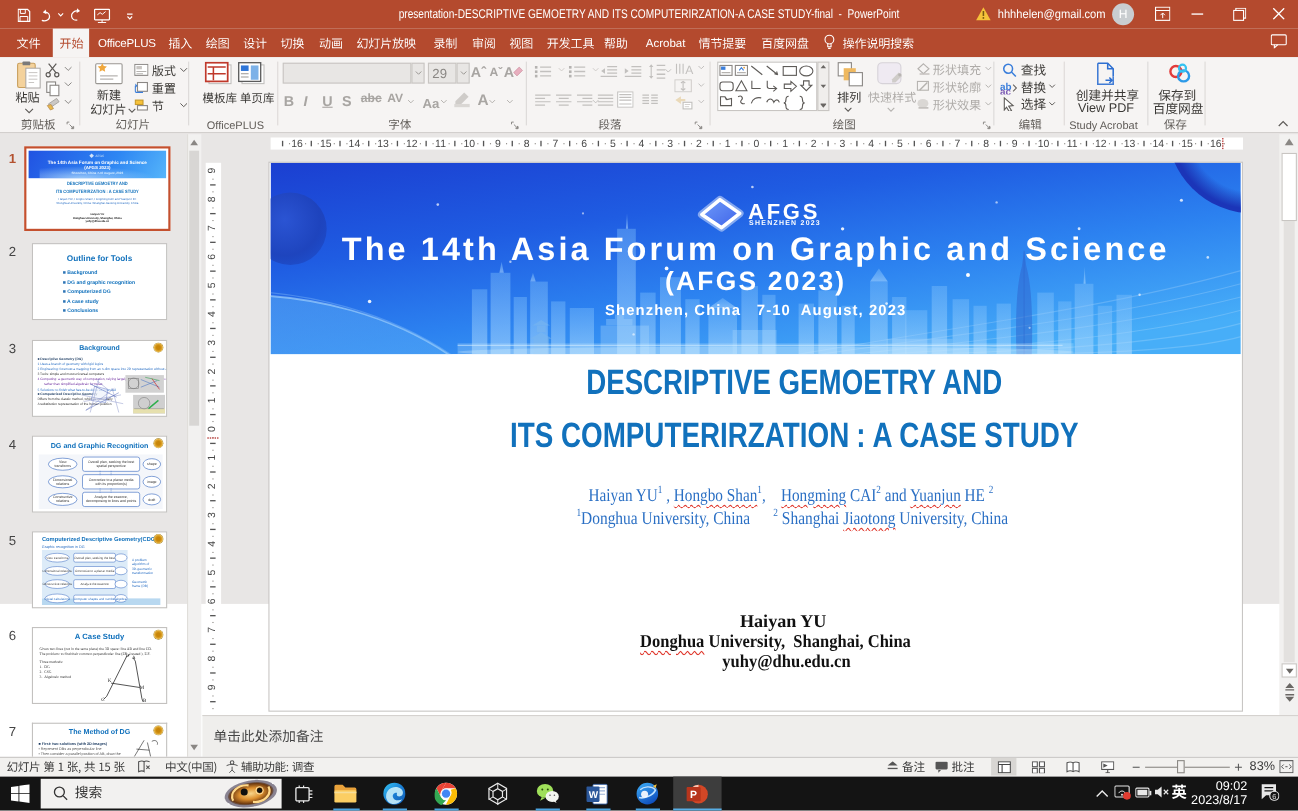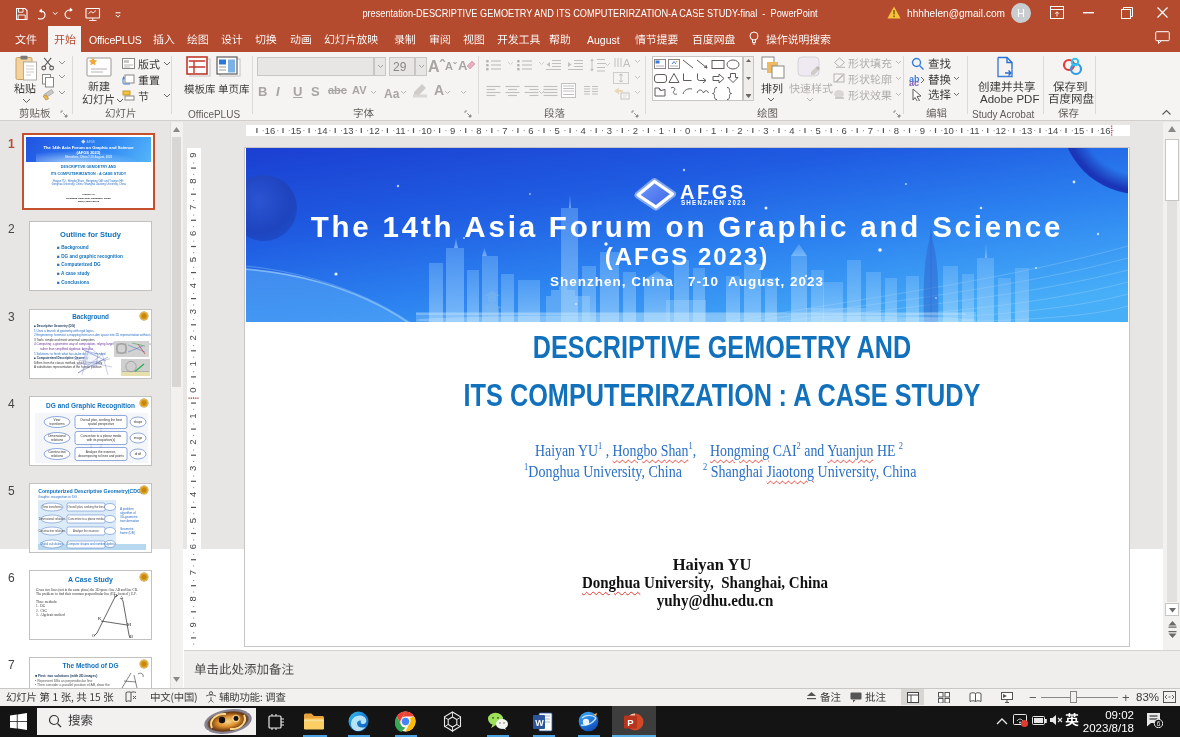--- a/index.html
+++ b/index.html
@@ -79,21 +79,21 @@
     </svg>
     <svg style="position:absolute;left:463px;top:34px;overflow:visible" width="23" height="12" viewBox="0 0 23 12">
       <path transform="translate(0,9.5)" d="M4.9 -8.7V-2.8H5.8V-8.0H9.2V-2.8H10.0V-8.7ZM1.7 -8.8C2.1 -8.4 2.5 -7.8 2.7 -7.4L3.4 -7.8C3.2 -8.2 2.8 -8.8 2.3 -9.2ZM7.0 -7.1V-5.0C7.0 -3.3 6.7 -1.2 3.9 0.3C4.1 0.4 4.3 0.7 4.4 0.9C6.1 0.0 6.9 -1.2 7.4 -2.4V-0.2C7.4 0.5 7.7 0.7 8.4 0.7H9.4C10.4 0.7 10.5 0.3 10.6 -1.5C10.4 -1.5 10.1 -1.6 9.9 -1.8C9.9 -0.2 9.8 0.1 9.4 0.1H8.5C8.2 0.1 8.2 0.0 8.2 -0.3V-3.0H7.6C7.8 -3.7 7.8 -4.4 7.8 -5.0V-7.1ZM0.7 -7.3V-6.6H3.4C2.7 -5.2 1.6 -3.8 0.4 -3.0C0.5 -2.9 0.7 -2.5 0.8 -2.2C1.2 -2.6 1.7 -3.0 2.1 -3.4V0.9H2.9V-3.9C3.3 -3.4 3.7 -2.8 3.9 -2.4L4.5 -3.1C4.3 -3.3 3.5 -4.2 3.1 -4.6C3.6 -5.4 4.1 -6.2 4.4 -7.1L3.9 -7.4L3.8 -7.3Z M14.9 -3.1C15.8 -2.9 16.9 -2.5 17.5 -2.2L17.9 -2.8C17.3 -3.0 16.2 -3.4 15.3 -3.6ZM13.8 -1.7C15.3 -1.5 17.2 -1.0 18.3 -0.7L18.7 -1.3C17.6 -1.6 15.7 -2.1 14.2 -2.2ZM11.7 -8.8V0.9H12.5V0.4H20.1V0.9H20.9V-8.8ZM12.5 -0.3V-8.0H20.1V-0.3ZM15.4 -7.8C14.8 -6.9 13.9 -6.0 12.9 -5.5C13.1 -5.4 13.4 -5.1 13.5 -5.0C13.8 -5.2 14.2 -5.5 14.5 -5.8C14.8 -5.4 15.2 -5.1 15.7 -4.8C14.7 -4.3 13.7 -4.0 12.7 -3.8C12.9 -3.7 13.0 -3.3 13.1 -3.1C14.2 -3.4 15.3 -3.8 16.4 -4.4C17.3 -3.9 18.3 -3.5 19.4 -3.3C19.5 -3.5 19.7 -3.7 19.9 -3.9C18.9 -4.1 17.9 -4.4 17.1 -4.8C17.9 -5.3 18.6 -5.9 19.0 -6.7L18.6 -6.9L18.4 -6.9H15.6C15.8 -7.1 15.9 -7.3 16.0 -7.5ZM15.0 -6.2 15.0 -6.3H17.9C17.5 -5.8 17.0 -5.5 16.4 -5.1C15.8 -5.4 15.3 -5.8 15.0 -6.2Z" fill="#ffffff"></path>
     </svg>
     <svg style="position:absolute;left:497.4px;top:34px;overflow:visible" width="45" height="12" viewBox="0 0 45 12">
       <path transform="translate(0,9.5)" d="M7.1 -7.7V-4.6H4.1V-5.1V-7.7ZM0.6 -4.6V-3.8H3.2C3.0 -2.3 2.5 -0.8 0.6 0.3C0.8 0.5 1.1 0.7 1.3 0.9C3.3 -0.4 3.9 -2.1 4.0 -3.8H7.1V0.9H8.0V-3.8H10.4V-4.6H8.0V-7.7H10.1V-8.5H1.0V-7.7H3.2V-5.1L3.2 -4.6Z M18.2 -8.7C18.7 -8.2 19.3 -7.5 19.6 -7.1L20.3 -7.5C20.0 -7.9 19.3 -8.6 18.8 -9.1ZM12.4 -5.8C12.5 -5.9 12.9 -5.9 13.6 -5.9H15.1C14.4 -3.7 13.2 -1.8 11.1 -0.6C11.3 -0.5 11.6 -0.2 11.7 0.0C13.2 -0.9 14.2 -2.0 15.0 -3.4C15.4 -2.5 16.0 -1.8 16.6 -1.2C15.7 -0.5 14.6 -0.1 13.4 0.2C13.6 0.4 13.8 0.7 13.9 0.9C15.1 0.6 16.3 0.1 17.3 -0.7C18.3 0.1 19.5 0.6 20.9 0.9C21.0 0.7 21.2 0.4 21.4 0.2C20.1 -0.1 18.9 -0.5 17.9 -1.2C18.9 -2.0 19.6 -3.1 20.1 -4.5L19.5 -4.8L19.4 -4.8H15.7C15.8 -5.1 15.9 -5.5 16.0 -5.9H21.0L21.0 -6.7H16.3C16.4 -7.5 16.6 -8.3 16.7 -9.1L15.8 -9.3C15.7 -8.4 15.5 -7.5 15.3 -6.7H13.3C13.6 -7.3 13.9 -8.1 14.1 -8.8L13.3 -8.9C13.1 -8.1 12.6 -7.2 12.5 -7.0C12.4 -6.7 12.3 -6.6 12.1 -6.5C12.2 -6.3 12.3 -5.9 12.4 -5.8ZM17.3 -1.7C16.5 -2.3 15.9 -3.1 15.5 -4.0H19.0C18.6 -3.1 18.0 -2.3 17.3 -1.7Z M22.2 -0.8V0.0H32.1V-0.8H27.5V-7.1H31.5V-8.0H22.7V-7.1H26.6V-0.8Z M39.1 -0.9C40.3 -0.4 41.6 0.4 42.3 0.9L43.0 0.3C42.2 -0.2 40.8 -0.9 39.6 -1.5ZM36.0 -1.5C35.3 -0.9 34.0 -0.1 32.8 0.3C33.0 0.4 33.3 0.7 33.4 0.9C34.6 0.4 35.9 -0.3 36.8 -1.0ZM34.7 -8.7V-2.3H33.0V-1.6H42.9V-2.3H41.2V-8.7ZM35.5 -2.3V-3.3H40.4V-2.3ZM35.5 -6.4H40.4V-5.5H35.5ZM35.5 -7.1V-8.0H40.4V-7.1ZM35.5 -4.9H40.4V-3.9H35.5Z" fill="#ffffff"></path>
     </svg>
     <svg style="position:absolute;left:549.4px;top:34px;overflow:visible" width="23" height="12" viewBox="0 0 23 12">
       <path transform="translate(0,9.5)" d="M3.0 -9.2V-8.4H0.7V-7.7H3.0V-6.9H1.0V-6.2H3.0V-6.0C3.0 -5.8 3.0 -5.6 2.9 -5.4H0.5V-4.7H2.6C2.3 -4.2 1.7 -3.7 0.8 -3.4C0.9 -3.3 1.2 -3.0 1.3 -2.8C2.5 -3.3 3.2 -4.0 3.5 -4.7H5.9V-5.4H3.8C3.8 -5.6 3.8 -5.8 3.8 -6.0V-6.2H5.6V-6.9H3.8V-7.7H5.9V-8.4H3.8V-9.2ZM6.4 -8.8V-3.3H7.2V-8.1H9.1C8.8 -7.6 8.4 -7.0 8.1 -6.6C9.0 -6.0 9.4 -5.5 9.4 -5.1C9.4 -4.9 9.3 -4.7 9.1 -4.7C9.0 -4.6 8.8 -4.6 8.7 -4.6C8.3 -4.5 8.0 -4.6 7.5 -4.6C7.6 -4.4 7.7 -4.1 7.7 -3.9C8.2 -3.9 8.6 -3.9 9.0 -3.9C9.2 -3.9 9.5 -4.0 9.7 -4.1C10.0 -4.3 10.2 -4.6 10.2 -5.1C10.2 -5.6 9.9 -6.1 9.0 -6.7C9.4 -7.2 9.9 -7.9 10.3 -8.5L9.7 -8.8L9.6 -8.8ZM1.6 -2.9V0.3H2.5V-2.1H5.0V0.9H5.9V-2.1H8.7V-0.6C8.7 -0.5 8.6 -0.5 8.4 -0.4C8.3 -0.4 7.6 -0.4 6.9 -0.5C7.0 -0.3 7.2 0.0 7.2 0.3C8.1 0.3 8.7 0.3 9.1 0.1C9.4 0.0 9.5 -0.2 9.5 -0.6V-2.9H5.9V-3.8H5.0V-2.9Z M17.8 -9.2C17.8 -8.4 17.8 -7.5 17.7 -6.7H15.9V-6.0H17.7C17.6 -3.3 17.0 -1.0 14.9 0.3C15.1 0.4 15.4 0.7 15.5 0.9C17.7 -0.6 18.3 -3.1 18.5 -6.0H20.2C20.1 -1.9 20.0 -0.5 19.7 -0.1C19.6 0.0 19.5 0.0 19.3 0.0C19.1 0.0 18.5 0.0 17.9 -0.0C18.0 0.2 18.1 0.5 18.1 0.8C18.7 0.8 19.3 0.8 19.6 0.8C20.0 0.8 20.2 0.7 20.4 0.4C20.8 -0.1 20.9 -1.7 21.0 -6.3C21.0 -6.4 21.0 -6.7 21.0 -6.7H18.5C18.6 -7.6 18.6 -8.4 18.6 -9.2ZM11.2 -1.0 11.3 -0.2C12.6 -0.5 14.5 -0.9 16.2 -1.3L16.2 -2.1L15.6 -2.0V-8.7H12.0V-1.2ZM12.7 -1.4V-3.2H14.8V-1.8ZM12.7 -5.6H14.8V-4.0H12.7ZM12.7 -6.3V-8.0H14.8V-6.3Z" fill="#ffffff"></path>
     </svg>
-    <div class="lat" style="left:587px;top:34px;font-size:10.5px;color:#fff">August</div>
+    <div class="lat" style="left:587px;top:34px;font-size:10.5px;color:#fff">Acrobat</div>
     <svg style="position:absolute;left:635px;top:34px;overflow:visible" width="45" height="12" viewBox="0 0 45 12">
       <path transform="translate(0,9.5)" d="M1.7 -9.2V0.9H2.4V-9.2ZM0.8 -7.1C0.7 -6.3 0.6 -5.0 0.3 -4.3L0.9 -4.1C1.2 -4.9 1.4 -6.2 1.4 -7.0ZM2.5 -7.4C2.8 -6.9 3.0 -6.2 3.1 -5.8L3.7 -6.1C3.6 -6.5 3.3 -7.1 3.1 -7.6ZM4.9 -2.3H8.9V-1.5H4.9ZM4.9 -2.9V-3.8H8.9V-2.9ZM6.5 -9.2V-8.4H3.7V-7.7H6.5V-7.0H3.9V-6.4H6.5V-5.7H3.3V-5.0H10.5V-5.7H7.3V-6.4H9.9V-7.0H7.3V-7.7H10.2V-8.4H7.3V-9.2ZM4.1 -4.4V0.9H4.9V-0.8H8.9V-0.1C8.9 0.1 8.8 0.1 8.7 0.1C8.5 0.1 8.0 0.1 7.4 0.1C7.5 0.3 7.7 0.6 7.7 0.8C8.5 0.8 9.0 0.8 9.3 0.7C9.6 0.6 9.7 0.4 9.7 -0.0V-4.4Z M11.9 -5.3V-4.6H14.8V0.9H15.6V-4.6H19.3V-1.7C19.3 -1.5 19.2 -1.5 19.0 -1.5C18.8 -1.5 18.0 -1.5 17.2 -1.5C17.4 -1.2 17.5 -0.9 17.5 -0.6C18.5 -0.6 19.2 -0.6 19.6 -0.8C20.0 -0.9 20.1 -1.2 20.1 -1.7V-5.3ZM17.8 -9.2V-8.0H14.8V-9.2H14.0V-8.0H11.4V-7.2H14.0V-5.9H14.8V-7.2H17.8V-5.9H18.6V-7.2H21.2V-8.0H18.6V-9.2Z M26.9 -6.8H30.5V-5.9H26.9ZM26.9 -8.2H30.5V-7.4H26.9ZM26.1 -8.9V-5.3H31.3V-8.9ZM26.3 -3.3C26.1 -1.6 25.6 -0.4 24.7 0.4C24.8 0.5 25.2 0.7 25.3 0.9C25.9 0.4 26.3 -0.3 26.6 -1.1C27.3 0.4 28.5 0.7 30.1 0.7H32.0C32.1 0.5 32.2 0.2 32.3 -0.0C31.9 -0.0 30.4 -0.0 30.1 -0.0C29.8 -0.0 29.4 -0.0 29.1 -0.1V-1.8H31.4V-2.5H29.1V-3.8H31.9V-4.5H25.6V-3.8H28.3V-0.3C27.7 -0.6 27.2 -1.1 26.9 -2.0C27.0 -2.4 27.0 -2.8 27.1 -3.2ZM23.4 -9.2V-7.0H22.0V-6.2H23.4V-3.8C22.8 -3.7 22.3 -3.5 21.9 -3.4L22.1 -2.6L23.4 -3.0V-0.2C23.4 0.0 23.3 0.0 23.2 0.0C23.1 0.1 22.7 0.1 22.2 0.0C22.3 0.3 22.4 0.6 22.4 0.8C23.1 0.8 23.5 0.8 23.8 0.6C24.1 0.5 24.2 0.3 24.2 -0.2V-3.3L25.4 -3.7L25.3 -4.4L24.2 -4.1V-6.2H25.4V-7.0H24.2V-9.2Z M39.8 -2.6C39.4 -1.9 38.9 -1.4 38.3 -1.0C37.4 -1.2 36.6 -1.4 35.8 -1.6C36.0 -1.8 36.3 -2.2 36.6 -2.6ZM33.7 -7.1V-4.2H36.6C36.5 -3.9 36.3 -3.6 36.1 -3.3H33.0V-2.6H35.6C35.2 -2.0 34.8 -1.5 34.4 -1.1C35.4 -0.9 36.3 -0.7 37.2 -0.5C36.1 -0.2 34.7 0.0 33.0 0.1C33.2 0.3 33.3 0.6 33.4 0.9C35.5 0.7 37.1 0.4 38.4 -0.2C39.7 0.1 41.0 0.5 41.9 0.9L42.6 0.2C41.7 -0.1 40.5 -0.4 39.3 -0.8C39.9 -1.2 40.4 -1.8 40.7 -2.6H42.8V-3.3H37.0C37.2 -3.6 37.4 -3.8 37.5 -4.1L37.0 -4.2H42.2V-7.1H39.5V-8.0H42.6V-8.8H33.2V-8.0H36.2V-7.1ZM36.9 -8.0H38.7V-7.1H36.9ZM34.5 -6.4H36.2V-4.9H34.5ZM36.9 -6.4H38.7V-4.9H36.9ZM39.5 -6.4H41.4V-4.9H39.5Z" fill="#ffffff"></path>
     </svg>
     <svg style="position:absolute;left:691.5px;top:34px;overflow:visible" width="45" height="12" viewBox="0 0 45 12">
       <path transform="translate(0,9.5)" d="M1.9 -6.2V0.9H2.8V0.2H8.3V0.9H9.2V-6.2H5.5C5.6 -6.7 5.8 -7.3 5.9 -7.8H10.3V-8.6H0.7V-7.8H4.9C4.9 -7.3 4.7 -6.7 4.6 -6.2ZM2.8 -2.7H8.3V-0.6H2.8ZM2.8 -3.4V-5.4H8.3V-3.4Z M15.0 -7.1V-6.1H13.3V-5.4H15.0V-3.6H19.3V-5.4H21.1V-6.1H19.3V-7.1H18.5V-6.1H15.8V-7.1ZM18.5 -5.4V-4.3H15.8V-5.4ZM19.1 -2.2C18.6 -1.7 18.0 -1.2 17.2 -0.9C16.4 -1.2 15.8 -1.7 15.3 -2.2ZM13.4 -2.9V-2.2H14.9L14.5 -2.1C14.9 -1.5 15.5 -0.9 16.3 -0.5C15.2 -0.2 14.1 0.0 12.9 0.1C13.0 0.3 13.2 0.6 13.2 0.8C14.6 0.7 16.0 0.4 17.1 -0.1C18.2 0.4 19.5 0.7 20.9 0.9C21.0 0.7 21.2 0.3 21.4 0.2C20.2 0.1 19.0 -0.2 18.1 -0.5C19.0 -1.0 19.8 -1.7 20.3 -2.7L19.8 -2.9L19.7 -2.9ZM16.0 -9.1C16.2 -8.8 16.3 -8.5 16.4 -8.2H12.2V-5.1C12.2 -3.5 12.1 -1.2 11.2 0.5C11.4 0.6 11.8 0.7 11.9 0.9C12.9 -0.9 13.0 -3.4 13.0 -5.2V-7.4H21.2V-8.2H17.4C17.2 -8.5 17.0 -8.9 16.8 -9.3Z M23.7 -5.9C24.2 -5.3 24.8 -4.6 25.3 -3.9C24.8 -2.7 24.3 -1.7 23.5 -1.0C23.7 -0.9 24.0 -0.6 24.1 -0.5C24.8 -1.2 25.3 -2.1 25.8 -3.1C26.1 -2.6 26.4 -2.1 26.6 -1.7L27.2 -2.3C26.9 -2.7 26.5 -3.3 26.1 -4.0C26.4 -4.9 26.6 -5.9 26.8 -7.0L26.0 -7.0C25.9 -6.2 25.7 -5.4 25.5 -4.7C25.1 -5.3 24.7 -5.9 24.2 -6.4ZM26.9 -5.9C27.4 -5.3 27.9 -4.6 28.4 -3.8C28.0 -2.6 27.4 -1.6 26.6 -0.9C26.8 -0.8 27.1 -0.5 27.2 -0.4C27.9 -1.1 28.5 -2.0 28.9 -3.1C29.3 -2.5 29.6 -1.9 29.8 -1.4L30.4 -1.9C30.1 -2.5 29.7 -3.2 29.2 -3.9C29.5 -4.8 29.7 -5.8 29.9 -6.9L29.2 -7.0C29.0 -6.2 28.9 -5.4 28.7 -4.7C28.3 -5.3 27.9 -5.8 27.5 -6.3ZM22.6 -8.6V0.9H23.4V-7.8H30.8V-0.2C30.8 -0.0 30.8 0.0 30.6 0.0C30.3 0.1 29.6 0.1 28.9 0.0C29.0 0.3 29.2 0.6 29.2 0.8C30.2 0.9 30.8 0.8 31.2 0.7C31.5 0.6 31.7 0.3 31.7 -0.2V-8.6Z M36.7 -4.7C37.3 -4.4 38.1 -3.9 38.5 -3.5L38.9 -4.0C38.5 -4.4 37.7 -4.9 37.1 -5.2ZM37.5 -9.3C37.4 -9.1 37.3 -8.7 37.1 -8.4H34.7V-6.5L34.7 -6.0H33.0V-5.3H34.6C34.4 -4.7 34.1 -4.0 33.2 -3.4C33.4 -3.3 33.7 -3.0 33.8 -2.8C34.8 -3.5 35.3 -4.4 35.4 -5.3H40.6V-4.0C40.6 -3.9 40.5 -3.9 40.4 -3.9C40.2 -3.9 39.7 -3.9 39.2 -3.9C39.3 -3.7 39.4 -3.4 39.4 -3.2C40.2 -3.2 40.7 -3.2 41.0 -3.3C41.3 -3.4 41.4 -3.6 41.4 -4.0V-5.3H42.9V-6.0H41.4V-8.4H38.0L38.4 -9.2ZM36.8 -7.1C37.4 -6.8 38.1 -6.4 38.4 -6.0H35.5L35.6 -6.5V-7.7H40.6V-6.0H38.4L38.8 -6.6C38.5 -6.9 37.8 -7.3 37.2 -7.6ZM34.1 -2.9V-0.2H32.9V0.6H42.9V-0.2H41.7V-2.9ZM34.9 -0.2V-2.2H36.4V-0.2ZM37.1 -0.2V-2.2H38.6V-0.2ZM39.4 -0.2V-2.2H40.9V-0.2Z" fill="#ffffff"></path>
     </svg>
     <svg class="abs" style="left:748px;top:31px" width="12" height="15" viewBox="0 0 12 15" stroke="#fff" fill="none">
       <circle cx="6" cy="5" r="4"></circle>
       <path d="M4.5 9v2.5h3V9M4.8 13h2.4"></path>
     </svg>
@@ -253,21 +253,21 @@
     <div class="abs" style="left:374px;top:57px;width:12px;height:19px;background:#e8e6e4;border:1px solid #c8c5c2"></div>
     <svg class="abs" style="left:377px;top:64px" width="7" height="5" viewBox="0 0 7 5" stroke="#9a9793" fill="none">
       <path d="M1 1l2.5 2.5L6 1" stroke-width="0.9"></path>
     </svg>
     <div class="abs" style="left:389px;top:57px;width:26px;height:19px;background:#e8e6e4;border:1px solid #c8c5c2"></div>
     <div class="lat" style="left:393px;top:60px;font-size:12px;color:#8a8784">29</div>
     <div class="abs" style="left:415px;top:57px;width:12px;height:19px;background:#e8e6e4;border:1px solid #c8c5c2"></div>
     <svg class="abs" style="left:418px;top:64px" width="7" height="5" viewBox="0 0 7 5" stroke="#9a9793" fill="none">
       <path d="M1 1l2.5 2.5L6 1" stroke-width="0.9"></path>
     </svg>
-    <div class="lat" style="left:428px;top:58px;font-size:16px;font-weight:bold;color:#a8a5a2">Aˆ</div>
+    <div class="lat" style="left:428px;top:58px;font-size:13px;font-weight:bold;color:#a8a5a2">Aˆ</div>
     <div class="lat" style="left:445px;top:60px;font-size:11px;font-weight:bold;color:#a8a5a2">Aˇ</div>
     <div class="lat" style="left:458px;top:58px;font-size:13px;font-weight:bold;color:#a8a5a2">A</div>
     <svg class="abs" style="left:466px;top:60px" width="10" height="9" viewBox="0 0 10 9">
       <path d="M1 6l5-5 3 3-5 5z" fill="#e8aebe" stroke="#c9909e" stroke-width="0.6"></path>
     </svg>
     <div class="lat" style="left:258px;top:84px;font-size:13px;font-weight:bold;color:#a8a5a2;">B</div>
     <div class="lat" style="left:276px;top:84px;font-size:13px;font-weight:bold;color:#a8a5a2;font-style:italic;">I</div>
     <div class="lat" style="left:293px;top:84px;font-size:13px;font-weight:bold;color:#a8a5a2;text-decoration:underline;">U</div>
     <div class="lat" style="left:311px;top:84px;font-size:13px;font-weight:bold;color:#a8a5a2;">S</div>
     <div class="lat" style="left:328px;top:84px;font-size:11px;font-weight:bold;color:#a8a5a2;text-decoration:line-through;">abc</div>
@@ -499,21 +499,21 @@
     </svg>
     <svg class="abs" style="left:995px;top:56px" width="20" height="22" viewBox="0 0 20 22" fill="none" stroke="#2d6fd1" stroke-width="1.4">
 <path d="M3 1.5h9l5 5v7"></path>
       <path d="M12 1.5v5h5"></path>
       <path d="M3 1.5v19h14v-7" opacity="0.9"></path>
 <path d="M10 17h6M13.5 14.5l2.5 2.5-2.5 2.5" stroke="#2d6fd1"></path>
     </svg>
     <svg style="position:absolute;left:978px;top:81px;overflow:visible" width="59" height="13" viewBox="0 0 59 13">
       <path transform="translate(0,9.9)" d="M9.6 -9.5V-0.2C9.6 -0.0 9.6 0.1 9.3 0.1C9.1 0.1 8.4 0.1 7.6 0.1C7.7 0.3 7.8 0.7 7.9 0.9C9.0 0.9 9.6 0.9 10.0 0.7C10.3 0.6 10.5 0.3 10.5 -0.2V-9.5ZM7.4 -8.3V-1.9H8.2V-8.3ZM1.6 -5.5V-0.5C1.6 0.5 2.0 0.7 3.1 0.7C3.3 0.7 5.0 0.7 5.2 0.7C6.3 0.7 6.5 0.3 6.6 -1.3C6.4 -1.3 6.0 -1.5 5.9 -1.6C5.8 -0.3 5.7 0.0 5.2 0.0C4.8 0.0 3.4 0.0 3.2 0.0C2.6 0.0 2.5 -0.1 2.5 -0.5V-4.7H5.0C4.9 -3.3 4.8 -2.7 4.6 -2.6C4.6 -2.5 4.5 -2.4 4.3 -2.4C4.1 -2.4 3.7 -2.5 3.3 -2.5C3.4 -2.3 3.5 -2.0 3.5 -1.8C4.0 -1.7 4.4 -1.7 4.7 -1.7C5.0 -1.8 5.2 -1.9 5.3 -2.0C5.6 -2.3 5.7 -3.1 5.8 -5.1C5.8 -5.2 5.8 -5.5 5.8 -5.5ZM3.6 -9.6C3.0 -8.2 1.8 -6.6 0.3 -5.5C0.5 -5.4 0.8 -5.1 0.9 -4.9C2.1 -5.8 3.1 -6.9 3.8 -8.2C4.7 -7.2 5.7 -6.0 6.2 -5.3L6.8 -5.8C6.3 -6.6 5.1 -7.9 4.2 -8.9L4.4 -9.4Z M16.0 -8.7V-8.0H18.2V-7.1H15.3V-6.5H18.2V-5.6H16.0V-4.9H18.2V-4.0H15.9V-3.3H18.2V-2.4H15.4V-1.7H18.2V-0.6H19.0V-1.7H22.3V-2.4H19.0V-3.3H21.8V-4.0H19.0V-4.9H21.6V-6.5H22.4V-7.1H21.6V-8.7H19.0V-9.7H18.2V-8.7ZM19.0 -6.5H20.8V-5.6H19.0ZM19.0 -7.1V-8.0H20.8V-7.1ZM12.6 -4.5C12.6 -4.6 12.9 -4.8 13.1 -4.9H14.5C14.3 -3.9 14.1 -3.0 13.8 -2.2C13.5 -2.7 13.2 -3.3 13.0 -3.9L12.4 -3.7C12.7 -2.8 13.0 -2.0 13.4 -1.4C13.0 -0.7 12.5 -0.1 11.9 0.3C12.1 0.5 12.4 0.8 12.6 0.9C13.1 0.5 13.6 -0.1 14.0 -0.8C15.2 0.3 16.9 0.6 19.0 0.6H22.2C22.3 0.4 22.4 0.0 22.6 -0.2C22.0 -0.1 19.5 -0.1 19.0 -0.1C17.1 -0.1 15.5 -0.4 14.4 -1.5C14.8 -2.6 15.2 -3.9 15.3 -5.6L14.9 -5.7L14.7 -5.7H13.7C14.3 -6.5 14.9 -7.6 15.4 -8.7L14.8 -9.1L14.6 -8.9H12.2V-8.2H14.2C13.8 -7.2 13.2 -6.2 13.0 -5.9C12.8 -5.6 12.5 -5.3 12.3 -5.2C12.4 -5.0 12.5 -4.7 12.6 -4.5Z M30.4 -6.5V-4.0H27.2V-4.2V-6.5ZM31.1 -9.7C30.9 -9.0 30.4 -8.0 30.0 -7.3H24.0V-6.5H26.3V-4.3V-4.0H23.6V-3.1H26.2C26.0 -1.9 25.5 -0.6 23.6 0.3C23.8 0.5 24.1 0.8 24.2 1.0C26.3 -0.1 27.0 -1.6 27.1 -3.1H30.4V0.9H31.3V-3.1H33.9V-4.0H31.3V-6.5H33.6V-7.3H31.0C31.3 -7.9 31.7 -8.7 32.1 -9.4ZM25.5 -9.3C26.0 -8.7 26.5 -7.9 26.7 -7.3L27.5 -7.7C27.3 -8.2 26.8 -9.1 26.3 -9.7Z M41.3 -1.7C42.3 -0.9 43.7 0.2 44.4 0.9L45.3 0.4C44.5 -0.3 43.1 -1.4 42.0 -2.2ZM38.3 -2.2C37.6 -1.3 36.3 -0.3 35.2 0.3C35.4 0.5 35.7 0.7 35.9 0.9C37.1 0.3 38.4 -0.8 39.2 -1.8ZM35.5 -7.2V-6.4H37.7V-3.7H35.1V-2.8H45.5V-3.7H42.8V-6.4H45.1V-7.2H42.8V-9.6H41.9V-7.2H38.6V-9.6H37.7V-7.2ZM38.6 -3.7V-6.4H41.9V-3.7Z M49.0 -6.5H54.5V-5.5H49.0ZM48.2 -7.2V-4.8H55.4V-7.2ZM55.0 -4.2 54.8 -4.1H47.7V-3.4H53.6C52.9 -3.2 52.0 -2.9 51.3 -2.7L51.3 -2.1H46.6V-1.3H51.3V0.0C51.3 0.2 51.2 0.2 51.0 0.2C50.8 0.2 50.0 0.3 49.2 0.2C49.4 0.4 49.5 0.7 49.5 0.9C50.6 0.9 51.2 0.9 51.6 0.8C52.0 0.7 52.2 0.5 52.2 0.0V-1.3H56.9V-2.1H52.2V-2.3C53.5 -2.7 54.8 -3.1 55.8 -3.7L55.2 -4.2ZM51.0 -9.6C51.1 -9.3 51.3 -9.0 51.4 -8.7H46.7V-7.9H56.8V-8.7H52.3C52.2 -9.0 52.0 -9.4 51.8 -9.7Z" fill="#3b3936"></path>
     </svg>
-    <div class="lat" style="left:980px;top:93px;font-size:11.5px;color:#3b3936">Adobe PDF</div>
+    <div class="lat" style="left:980px;top:93px;font-size:11.5px;color:#3b3936">View PDF</div>
     <svg class="abs" style="left:1062px;top:56px" width="22" height="22" viewBox="0 0 22 22" fill="none">
 <circle cx="7" cy="9" r="5" stroke="#e23c3c" stroke-width="2.2"></circle>
 <circle cx="14" cy="13" r="5" stroke="#2d9ae8" stroke-width="2.2"></circle>
 <circle cx="13" cy="6" r="3.2" stroke="#35c2f1" stroke-width="2"></circle>
     </svg>
     <svg style="position:absolute;left:1053px;top:81px;overflow:visible" width="36" height="13" viewBox="0 0 36 13">
       <path transform="translate(0,9.9)" d="M5.2 -8.3H9.5V-6.2H5.2ZM4.4 -9.1V-5.5H6.9V-4.0H3.5V-3.2H6.4C5.6 -2.0 4.4 -0.9 3.2 -0.3C3.4 -0.1 3.6 0.2 3.8 0.4C4.9 -0.2 6.1 -1.4 6.9 -2.7V0.9H7.7V-2.7C8.5 -1.4 9.6 -0.2 10.7 0.4C10.8 0.2 11.1 -0.1 11.3 -0.3C10.2 -0.9 9.0 -2.0 8.3 -3.2H11.0V-4.0H7.7V-5.5H10.3V-9.1ZM3.2 -9.6C2.5 -7.9 1.4 -6.2 0.3 -5.1C0.4 -4.9 0.7 -4.4 0.7 -4.2C1.2 -4.6 1.6 -5.2 2.0 -5.7V0.9H2.8V-7.0C3.3 -7.7 3.7 -8.6 4.0 -9.4Z M18.5 -4.0V-3.1H15.4V-2.3H18.5V-0.1C18.5 0.0 18.5 0.1 18.3 0.1C18.1 0.1 17.4 0.1 16.7 0.1C16.8 0.3 16.9 0.7 16.9 0.9C17.9 0.9 18.5 0.9 18.9 0.8C19.3 0.6 19.4 0.4 19.4 -0.1V-2.3H22.5V-3.1H19.4V-3.7C20.3 -4.3 21.2 -5.0 21.8 -5.7L21.2 -6.1L21.1 -6.0H16.3V-5.2H20.3C19.8 -4.8 19.1 -4.3 18.5 -4.0ZM15.9 -9.7C15.8 -9.2 15.6 -8.7 15.4 -8.2H12.2V-7.3H15.1C14.3 -5.7 13.3 -4.3 11.9 -3.3C12.0 -3.1 12.2 -2.7 12.3 -2.5C12.8 -2.8 13.2 -3.2 13.7 -3.7V0.9H14.5V-4.7C15.1 -5.5 15.6 -6.4 16.0 -7.3H22.3V-8.2H16.4C16.5 -8.6 16.7 -9.0 16.8 -9.4Z M30.4 -8.7V-1.7H31.2V-8.7ZM32.6 -9.5V-0.4C32.6 -0.2 32.6 -0.2 32.4 -0.2C32.2 -0.2 31.6 -0.2 30.9 -0.2C31.0 0.0 31.2 0.4 31.2 0.7C32.1 0.7 32.7 0.7 33.0 0.5C33.4 0.4 33.5 0.1 33.5 -0.4V-9.5ZM23.7 -0.5 23.9 0.3C25.4 0.0 27.6 -0.4 29.7 -0.8L29.6 -1.5L27.2 -1.1V-2.9H29.5V-3.7H27.2V-4.9H26.4V-3.7H24.1V-2.9H26.4V-0.9ZM24.4 -5.0C24.6 -5.2 25.1 -5.2 28.7 -5.6C28.8 -5.3 29.0 -5.1 29.1 -4.9L29.7 -5.3C29.4 -5.9 28.6 -7.0 28.0 -7.8L27.4 -7.4C27.6 -7.0 27.9 -6.6 28.2 -6.2L25.3 -6.0C25.7 -6.6 26.2 -7.4 26.6 -8.1H29.7V-8.9H23.8V-8.1H25.6C25.3 -7.3 24.8 -6.6 24.6 -6.4C24.4 -6.1 24.3 -5.9 24.1 -5.9C24.2 -5.6 24.3 -5.2 24.4 -5.0Z" fill="#3b3936"></path>
     </svg>
     <svg style="position:absolute;left:1048px;top:93px;overflow:visible" width="48" height="13" viewBox="0 0 48 13">
       <path transform="translate(0,9.9)" d="M2.0 -6.5V0.9H2.9V0.2H8.7V0.9H9.6V-6.5H5.7C5.9 -7.0 6.0 -7.6 6.2 -8.2H10.8V-9.0H0.7V-8.2H5.2C5.1 -7.6 5.0 -7.0 4.8 -6.5ZM2.9 -2.8H8.7V-0.6H2.9ZM2.9 -3.6V-5.7H8.7V-3.6Z M15.9 -7.4V-6.4H14.1V-5.7H15.9V-3.8H20.4V-5.7H22.3V-6.4H20.4V-7.4H19.6V-6.4H16.8V-7.4ZM19.6 -5.7V-4.5H16.8V-5.7ZM20.2 -2.3C19.7 -1.7 19.0 -1.3 18.2 -0.9C17.3 -1.3 16.7 -1.8 16.2 -2.3ZM14.2 -3.0V-2.3H15.7L15.4 -2.2C15.8 -1.5 16.5 -1.0 17.2 -0.5C16.1 -0.2 14.9 0.0 13.7 0.1C13.8 0.3 14.0 0.6 14.1 0.9C15.5 0.7 16.9 0.4 18.1 -0.1C19.3 0.4 20.6 0.7 22.1 0.9C22.2 0.7 22.4 0.4 22.6 0.2C21.3 0.1 20.1 -0.2 19.1 -0.5C20.1 -1.1 20.9 -1.8 21.5 -2.8L20.9 -3.1L20.8 -3.0ZM16.9 -9.5C17.1 -9.2 17.3 -8.8 17.4 -8.5H12.9V-5.4C12.9 -3.7 12.9 -1.2 11.9 0.5C12.1 0.6 12.5 0.8 12.7 0.9C13.7 -0.9 13.8 -3.6 13.8 -5.4V-7.7H22.4V-8.5H18.4C18.2 -8.9 18.0 -9.3 17.8 -9.7Z M25.2 -6.2C25.7 -5.5 26.3 -4.8 26.8 -4.0C26.4 -2.8 25.8 -1.8 25.0 -1.0C25.2 -0.9 25.5 -0.7 25.6 -0.5C26.3 -1.3 26.9 -2.2 27.4 -3.3C27.7 -2.7 28.0 -2.2 28.3 -1.8L28.8 -2.4C28.5 -2.9 28.1 -3.5 27.7 -4.1C28.0 -5.1 28.2 -6.1 28.4 -7.3L27.6 -7.4C27.5 -6.5 27.3 -5.7 27.1 -4.9C26.7 -5.5 26.2 -6.1 25.8 -6.6ZM28.6 -6.2C29.1 -5.5 29.6 -4.8 30.1 -4.0C29.7 -2.8 29.0 -1.7 28.2 -0.9C28.4 -0.8 28.7 -0.6 28.9 -0.4C29.6 -1.2 30.2 -2.1 30.6 -3.2C31.0 -2.6 31.4 -2.0 31.6 -1.5L32.2 -2.0C31.9 -2.6 31.5 -3.3 31.0 -4.1C31.3 -5.1 31.5 -6.1 31.7 -7.2L30.9 -7.3C30.8 -6.5 30.6 -5.7 30.4 -4.9C30.0 -5.5 29.6 -6.1 29.1 -6.6ZM24.0 -9.0V0.9H24.9V-8.1H32.7V-0.2C32.7 -0.0 32.6 0.0 32.4 0.0C32.1 0.1 31.4 0.1 30.6 0.0C30.8 0.3 30.9 0.7 31.0 0.9C32.0 0.9 32.6 0.9 33.0 0.7C33.4 0.6 33.5 0.3 33.5 -0.2V-9.0Z M39.0 -4.9C39.6 -4.6 40.4 -4.0 40.8 -3.7L41.3 -4.2C40.9 -4.6 40.1 -5.1 39.4 -5.4ZM39.8 -9.8C39.8 -9.5 39.6 -9.1 39.5 -8.8H36.9V-6.8L36.9 -6.3H35.1V-5.6H36.8C36.6 -4.9 36.2 -4.2 35.4 -3.6C35.5 -3.5 35.9 -3.2 36.0 -3.0C37.0 -3.7 37.5 -4.6 37.7 -5.6H43.0V-4.2C43.0 -4.1 43.0 -4.0 42.8 -4.0C42.7 -4.0 42.1 -4.0 41.6 -4.0C41.7 -3.8 41.8 -3.5 41.9 -3.3C42.6 -3.3 43.1 -3.3 43.5 -3.4C43.8 -3.6 43.9 -3.8 43.9 -4.2V-5.6H45.5V-6.3H43.9V-8.8H40.4L40.8 -9.6ZM39.1 -7.4C39.7 -7.1 40.4 -6.7 40.8 -6.3H37.8L37.8 -6.8V-8.1H43.0V-6.3H40.8L41.2 -6.9C40.8 -7.2 40.1 -7.7 39.5 -7.9ZM36.3 -3.0V-0.2H35.0V0.6H45.5V-0.2H44.2V-3.0ZM37.1 -0.2V-2.3H38.7V-0.2ZM39.5 -0.2V-2.3H41.0V-0.2ZM41.8 -0.2V-2.3H43.4V-0.2Z" fill="#3b3936"></path>
@@ -920,21 +920,21 @@
 <div class="abs" style="left:0;top:28px;width:100%;text-align:center;font-size:4.2px;font-weight:bold;color:#1171bc;transform:scaleX(0.88)">DESCRIPTIVE GEMOETRY AND</div>
 <div class="abs" style="left:0;top:35px;width:100%;text-align:center;font-size:4.2px;font-weight:bold;color:#1171bc;transform:scaleX(0.88)">ITS COMPUTERIRZATION : A CASE STUDY</div>
 <div class="abs" style="left:0;top:43.5px;width:100%;text-align:center;font-size:2.6px;color:#2a6fc4">Haiyan YU¹, Hongbo Shan¹,   Hongming CAI² and Yuanjun HE²</div>
 <div class="abs" style="left:0;top:47px;width:100%;text-align:center;font-size:2.6px;color:#2a6fc4">¹Donghua University, China    ²Shanghai Jiaotong University, China</div>
 <div class="abs" style="left:0;top:57px;width:100%;text-align:center;font-size:2.5px;font-weight:bold;color:#111">Haiyan YU</div>
 <div class="abs" style="left:0;top:60.5px;width:100%;text-align:center;font-size:2.5px;font-weight:bold;color:#111">Donghua University,  Shanghai, China</div>
 <div class="abs" style="left:0;top:64px;width:100%;text-align:center;font-size:2.5px;font-weight:bold;color:#111">yuhy@dhu.edu.cn</div>
 </div>
     <div class="tnum" style="top:137px;color:#b3512f;font-weight:bold">1</div>
     <div class="thumb" style="top:221px">
-<div class="ttitle" style="top:8px;font-size:7.5px">Outline for Study</div>
+<div class="ttitle" style="top:8px;font-size:7.5px">Outline for Tools</div>
 <div style="position:absolute;left:27px;top:22px;font-size:4.7px;color:#1171bc;font-weight:bold;line-height:8.7px;font-family:'Liberation Sans'">
 <div><span style="color:#2e75b6">■</span> Background</div>
 <div><span style="color:#2e75b6">■</span> DG and graphic recognition</div>
 <div><span style="color:#2e75b6">■</span> Computerized DG</div>
 <div><span style="color:#2e75b6">■</span> A case study</div>
 <div><span style="color:#2e75b6">■</span> Conclusions</div>
 </div>
     </div>
     <div class="tnum" style="top:222px">2</div>
     <div class="thumb" style="top:309px">
@@ -1284,19 +1284,19 @@
       <rect x="2" y="3" width="9" height="5" fill="#e8e8e8" stroke="none"></rect>
     </svg>
     <svg class="abs" style="left:1049px;top:714px" width="14" height="12" viewBox="0 0 14 12" fill="#e8e8e8">
       <path d="M1 4h2.5L7 1v10L3.5 8H1z"></path>
       <path d="M9 4l4 4M13 4l-4 4" stroke="#e8e8e8" stroke-width="1.1"></path>
     </svg>
     <svg style="position:absolute;left:1065px;top:712.5px;overflow:visible" width="16" height="16" viewBox="0 0 16 16">
       <path transform="translate(0,12.0)" d="M6.1 -8.7V-7.3H2.0V-4.1H0.7V-2.5H5.5C4.8 -1.6 3.4 -0.7 0.4 -0.1C0.8 0.2 1.2 0.9 1.4 1.3C4.6 0.6 6.3 -0.5 7.1 -1.8C8.3 -0.1 10.0 0.9 12.6 1.3C12.9 0.8 13.3 0.1 13.7 -0.3C11.2 -0.5 9.5 -1.3 8.4 -2.5H13.3V-4.1H12.1V-7.3H7.8V-8.7ZM3.7 -4.1V-5.9H6.1V-4.6L6.0 -4.1ZM10.4 -4.1H7.8L7.8 -4.6V-5.9H10.4ZM8.7 -11.9V-10.8H5.2V-11.9H3.6V-10.8H0.8V-9.3H3.6V-8.1H5.2V-9.3H8.7V-8.1H10.4V-9.3H13.1V-10.8H10.4V-11.9Z" fill="#ffffff"></path>
     </svg>
     <div class="lat" style="left:1086px;top:708.5px;width:48px;text-align:right;font-size:11.5px;color:#fff">09:02</div>
-    <div class="lat" style="left:1080px;top:722px;width:54px;text-align:right;font-size:11.5px;color:#fff">2023/8/18</div>
+    <div class="lat" style="left:1080px;top:722px;width:54px;text-align:right;font-size:11.5px;color:#fff">2023/8/17</div>
     <svg class="abs" style="left:1146px;top:712px" width="17" height="16" viewBox="0 0 17 16">
       <path d="M1 1h13v10H5l-4 3.5z" fill="#e8e8e8"></path>
       <path d="M3.5 4h8M3.5 7h8" stroke="#141414" stroke-width="1.1"></path>
       <circle cx="12.5" cy="11.5" r="4.2" fill="#141414" stroke="#e8e8e8" stroke-width="1"></circle>
       <text x="10.7" y="14.3" font-size="6.5" fill="#e8e8e8" font-family="Liberation Sans">6</text>
     </svg>
   </div>
 </body></html>

